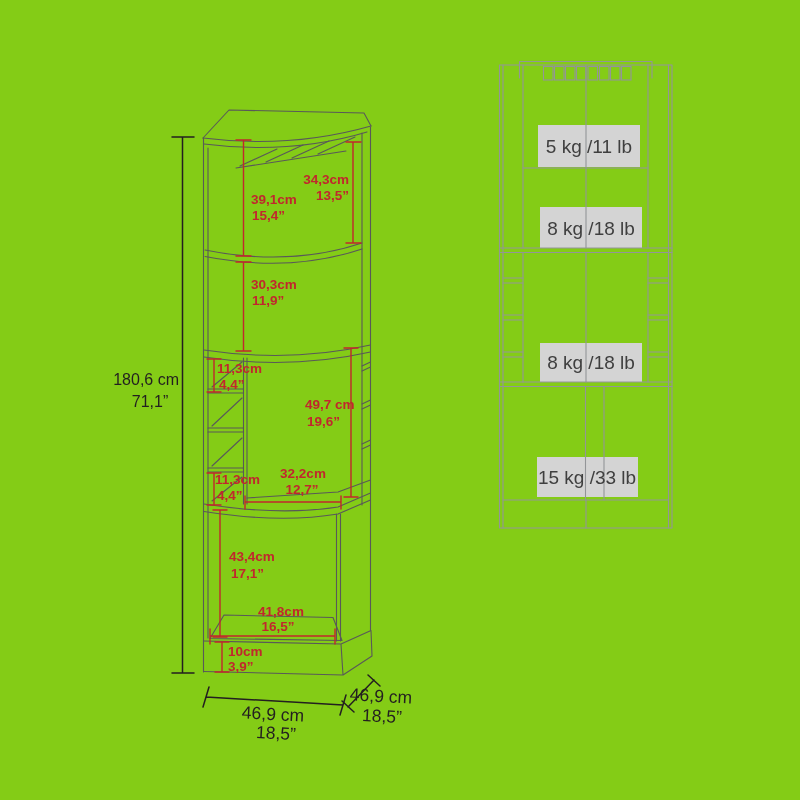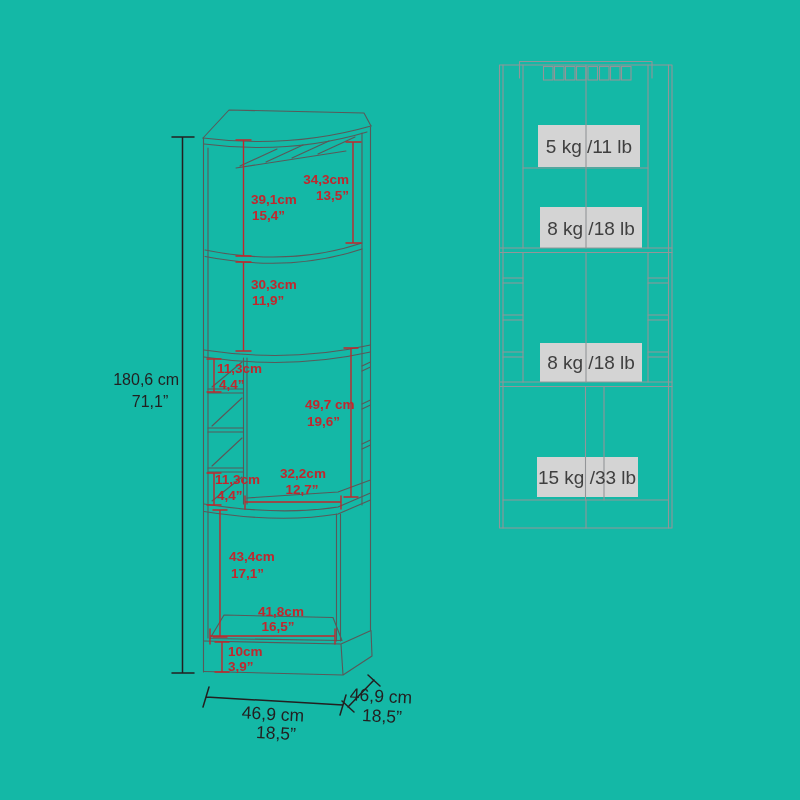--- a/index.html
+++ b/index.html
@@ -1,16 +1,16 @@
 <!DOCTYPE html>
 <html><head>
 <meta charset="utf-8">
 <style>
   html,body{margin:0;padding:0;background:#ffffff;}
-  .canvas{position:relative;width:800px;height:800px;background:#14b8a6;overflow:hidden;}
+  .canvas{position:relative;width:800px;height:800px;background:#84cc16;overflow:hidden;}
   .canvas svg{position:absolute;left:0;top:0;}
   svg text{font-family:"Liberation Sans","DejaVu Sans",sans-serif;}
 </style>
 </head>
 <body>
 
 <div class="canvas">
 <svg width="800" height="800" viewBox="0 0 800 800">
 
   <g stroke="none" fill="#d4d4d4">

